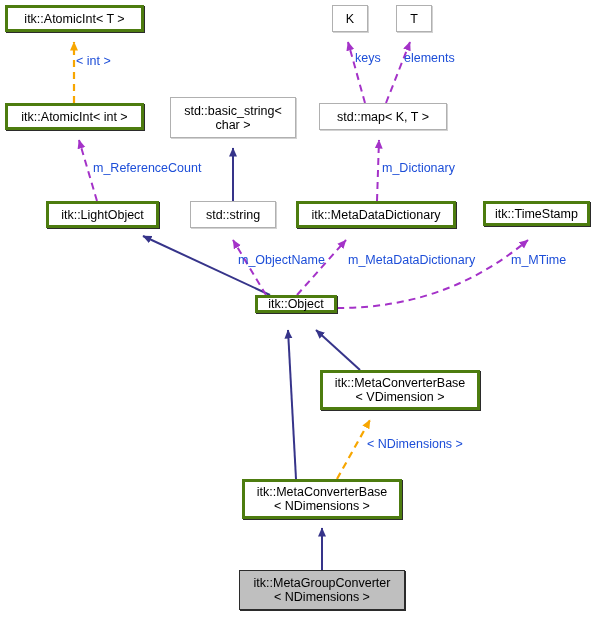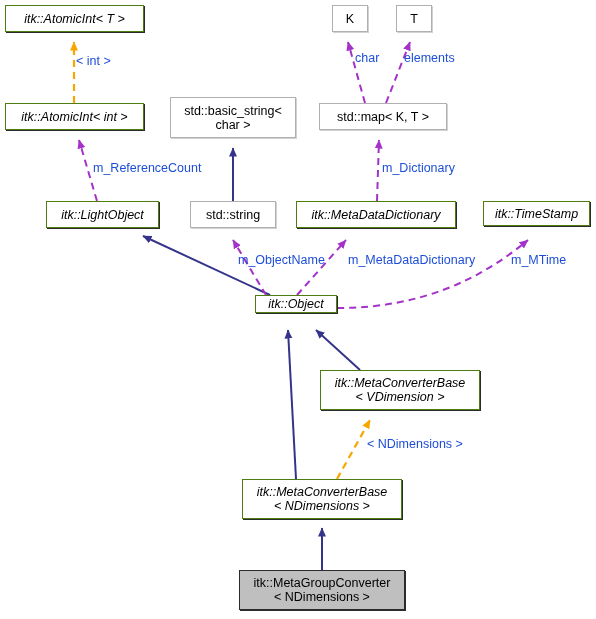--- a/index.html
+++ b/index.html
@@ -29,23 +29,22 @@
     align-items: center;
     justify-content: center;
     text-align: center;
     font-size: 12.5px;
     line-height: 14px;
     color: #000000;
     background: #ffffff;
     white-space: pre;
   }
   .node.solid {
-    border: 1px solid #4d7c0f;
+    border: 3px solid #4d7c0f;
     box-shadow: 1px 1px 0 0 #2b2b2b;
-    font-style: italic;
   }
   .node.plain {
     border: 1px solid #b0b0b0;
     box-shadow: 1px 1px 0 0 #d2d2d2;
   }
   .node.filled {
     border: 1px solid #2b2b2b;
     background: #bfbfbf;
     box-shadow: 1px 1px 0 0 #2b2b2b;
   }
@@ -146,21 +145,21 @@
   <div class="node solid" style="left:483px; top:201px; width:107px; height:25px;">itk::TimeStamp</div>
   <div class="node solid" style="left:255px; top:295px; width:82px;  height:18px;">itk::Object</div>
   <div class="node solid" style="left:320px; top:370px; width:160px; height:40px;">itk::MetaConverterBase
 &lt; VDimension &gt;</div>
   <div class="node solid" style="left:242px; top:479px; width:160px; height:40px;">itk::MetaConverterBase
 &lt; NDimensions &gt;</div>
   <div class="node filled" style="left:239px; top:570px; width:166px; height:40px;">itk::MetaGroupConverter
 &lt; NDimensions &gt;</div>
 
   <div class="edge-label" style="left:76px;  top:54px;">&lt; int &gt;</div>
-  <div class="edge-label" style="left:355px; top:51px;">char</div>
+  <div class="edge-label" style="left:355px; top:51px;">keys</div>
   <div class="edge-label" style="left:404px; top:51px;">elements</div>
   <div class="edge-label" style="left:93px;  top:161px;">m_ReferenceCount</div>
   <div class="edge-label" style="left:382px; top:161px;">m_Dictionary</div>
   <div class="edge-label" style="left:238px; top:253px;">m_ObjectName</div>
   <div class="edge-label" style="left:348px; top:253px;text-align:center;">m_MetaDataDictionary</div>
   <div class="edge-label" style="left:511px; top:253px;">m_MTime</div>
   <div class="edge-label" style="left:367px; top:437px;">&lt; NDimensions &gt;</div>
 
 </div>
 

